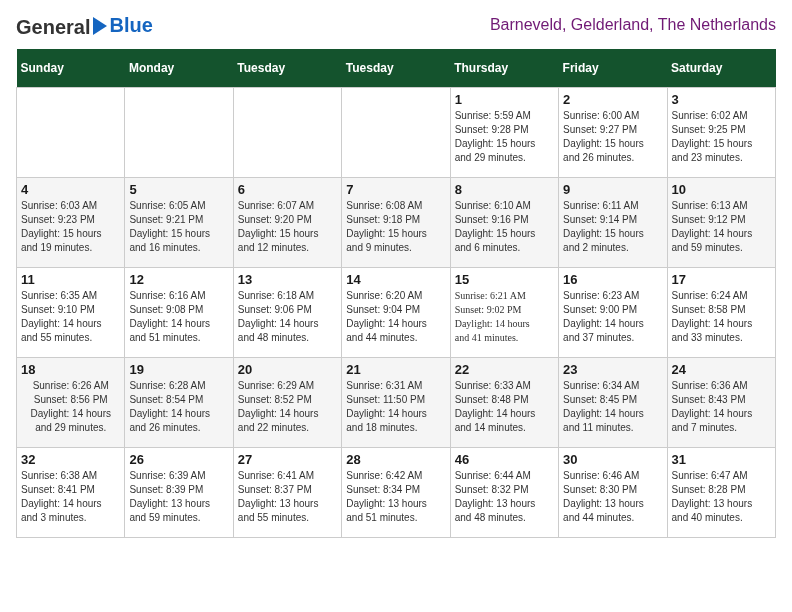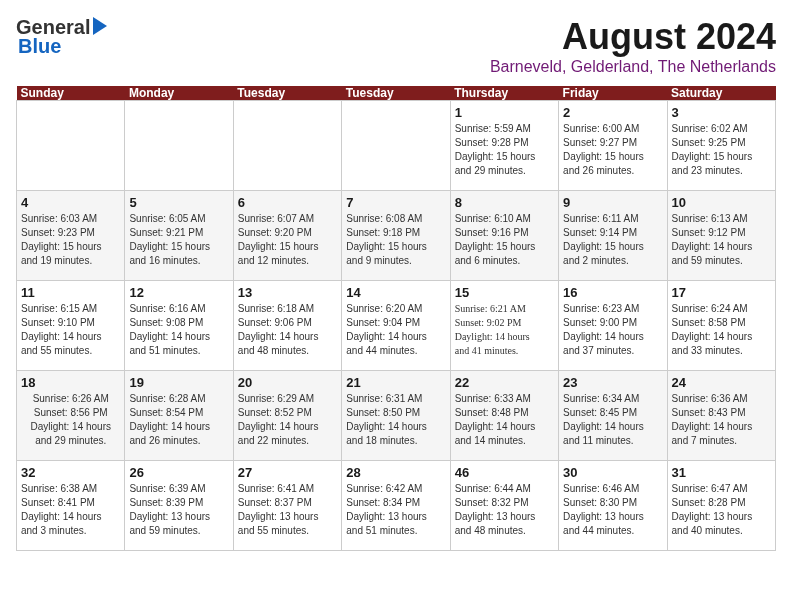--- a/index.html
+++ b/index.html
@@ -11,45 +11,44 @@
       padding: 16px;
     }
     .header-area {
       display: flex;
       justify-content: space-between;
       align-items: flex-start;
       margin-bottom: 10px;
     }
     .logo {
       display: flex;
-      flex-direction: column;
-      align-items: flex-start;
+      align-items: center;
     }
     .title-area {
       text-align: right;
     }
     .title-area h1 {
       font-size: 36px;
       font-weight: bold;
       color: #1a1a1a;
     }
     .title-area h2 {
       font-size: 16px;
       font-weight: normal;
       color: #701a75;
     }
     table {
       width: 100%;
       border-collapse: collapse;
       font-size: 11px;
     }
     th {
-      background: #7f1d1d;
+      background: #14532d;
       color: #fff;
-      padding: 0 4px;
+      padding: 12px 4px;
       text-align: left;
       font-size: 12px;
     }
     td {
       border: 1px solid #ccc;
       padding: 4px;
       vertical-align: top;
       background: #fff;
       width: 108px;
       height: 90px;
@@ -81,21 +80,20 @@
       <span style="font-size:20px;font-weight:bold;color:#333;">General</span>
       <span style="display:inline-block;margin-left:1px;vertical-align:middle;">
         <svg width="14" height="18" viewBox="0 0 14 18">
             <polygon points="0,18 14,9 0,0" fill="#1565c0"></polygon>
           </svg>
       </span>
     </div>
     <span style="font-size:20px;font-weight:bold;color:#1565c0;margin-top:-4px;margin-left:2px;">Blue</span>
   </div>
   <div class="title-area">
-    <h1>August 2024</h1>
     <h2>Barneveld, Gelderland, The Netherlands</h2>
   </div>
 </div>
 
 <table>
   <thead>
     <tr>
     <th>Sunday</th>
         <th>Monday</th>
         <th>Tuesday</th>
@@ -180,21 +178,21 @@
           <div class="day-num">10</div>
           <div class="day-info" style="white-space: pre-line;">Sunrise: 6:13 AM
 Sunset: 9:12 PM
 Daylight: 14 hours
 and 59 minutes.</div>
         </td>
       </tr>
       <tr>
         <td>
           <div class="day-num">11</div>
-          <div class="day-info" style="white-space: pre-line;">Sunrise: 6:15 AM
+          <div class="day-info" style="white-space: pre-line;">Sunrise: 6:35 AM
 Sunset: 9:10 PM
 Daylight: 14 hours
 and 55 minutes.</div>
         </td>
         <td>
           <div class="day-num">12</div>
           <div class="day-info" style="white-space: pre-line;">Sunrise: 6:16 AM
 Sunset: 9:08 PM
 Daylight: 14 hours
 and 51 minutes.</div>
@@ -253,21 +251,21 @@
         <td>
           <div class="day-num">20</div>
           <div class="day-info" style="white-space: pre-line;">Sunrise: 6:29 AM
 Sunset: 8:52 PM
 Daylight: 14 hours
 and 22 minutes.</div>
         </td>
         <td>
           <div class="day-num">21</div>
           <div class="day-info" style="white-space: pre-line;">Sunrise: 6:31 AM
-Sunset: 8:50 PM
+Sunset: 11:50 PM
 Daylight: 14 hours
 and 18 minutes.</div>
         </td>
         <td>
           <div class="day-num">22</div>
           <div class="day-info" style="white-space: pre-line;">Sunrise: 6:33 AM
 Sunset: 8:48 PM
 Daylight: 14 hours
 and 14 minutes.</div>
         </td>

